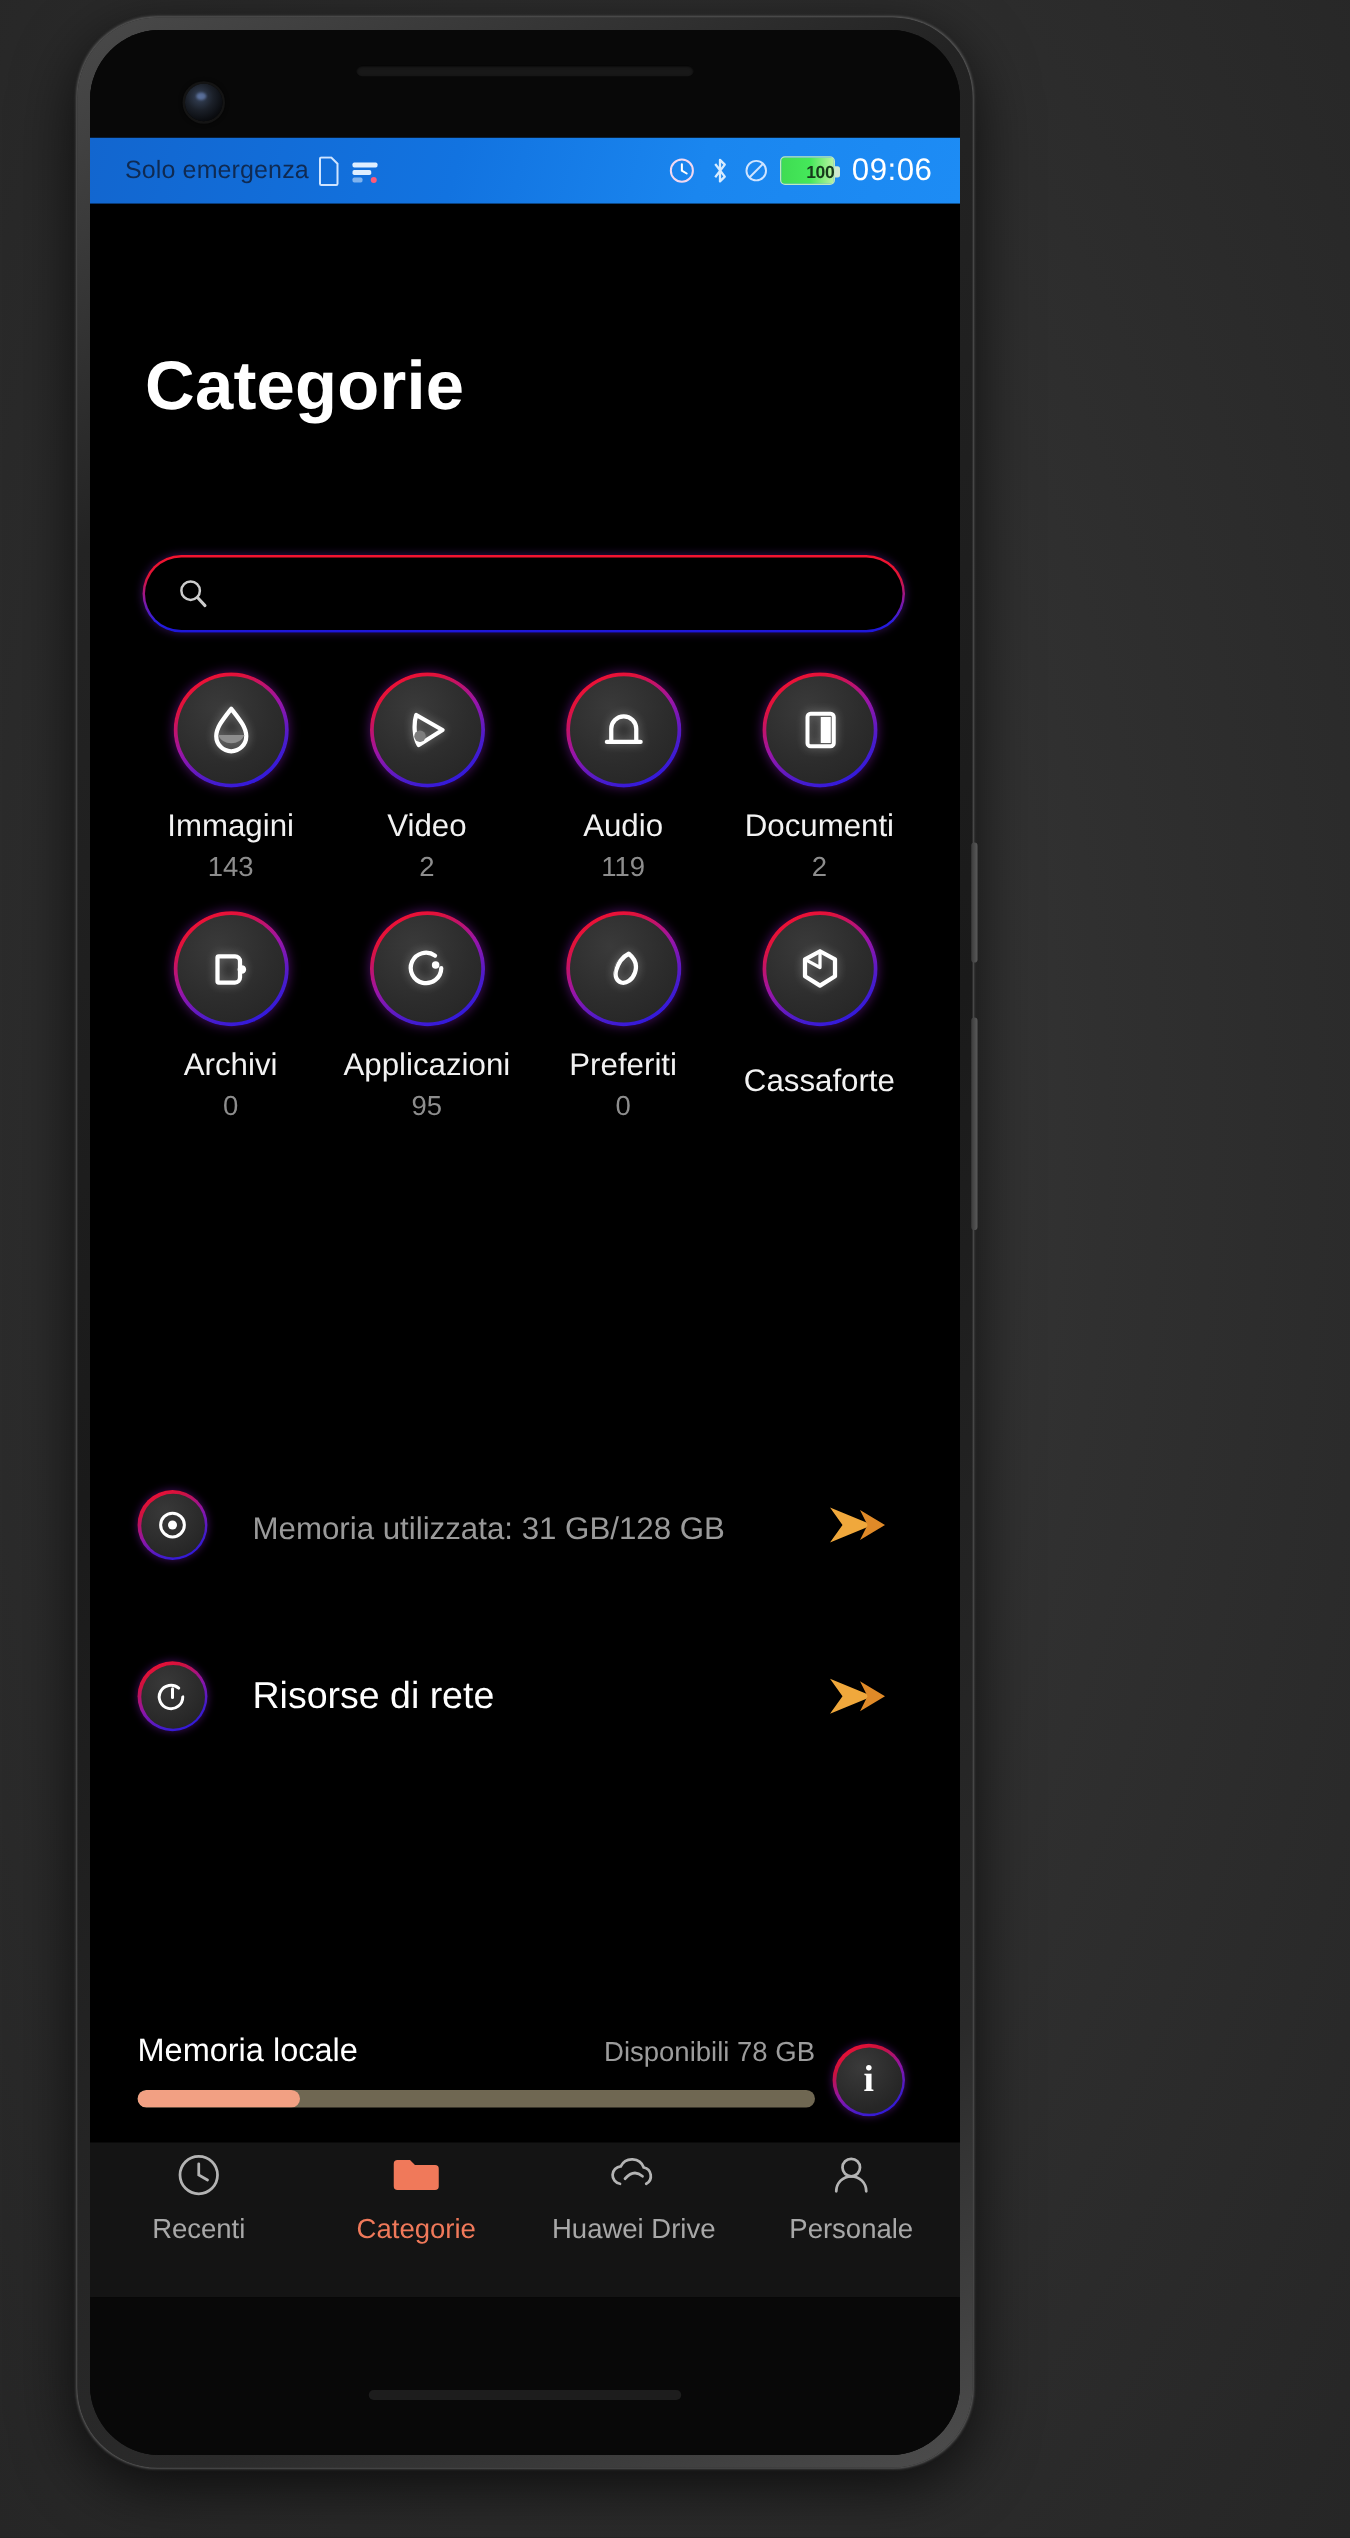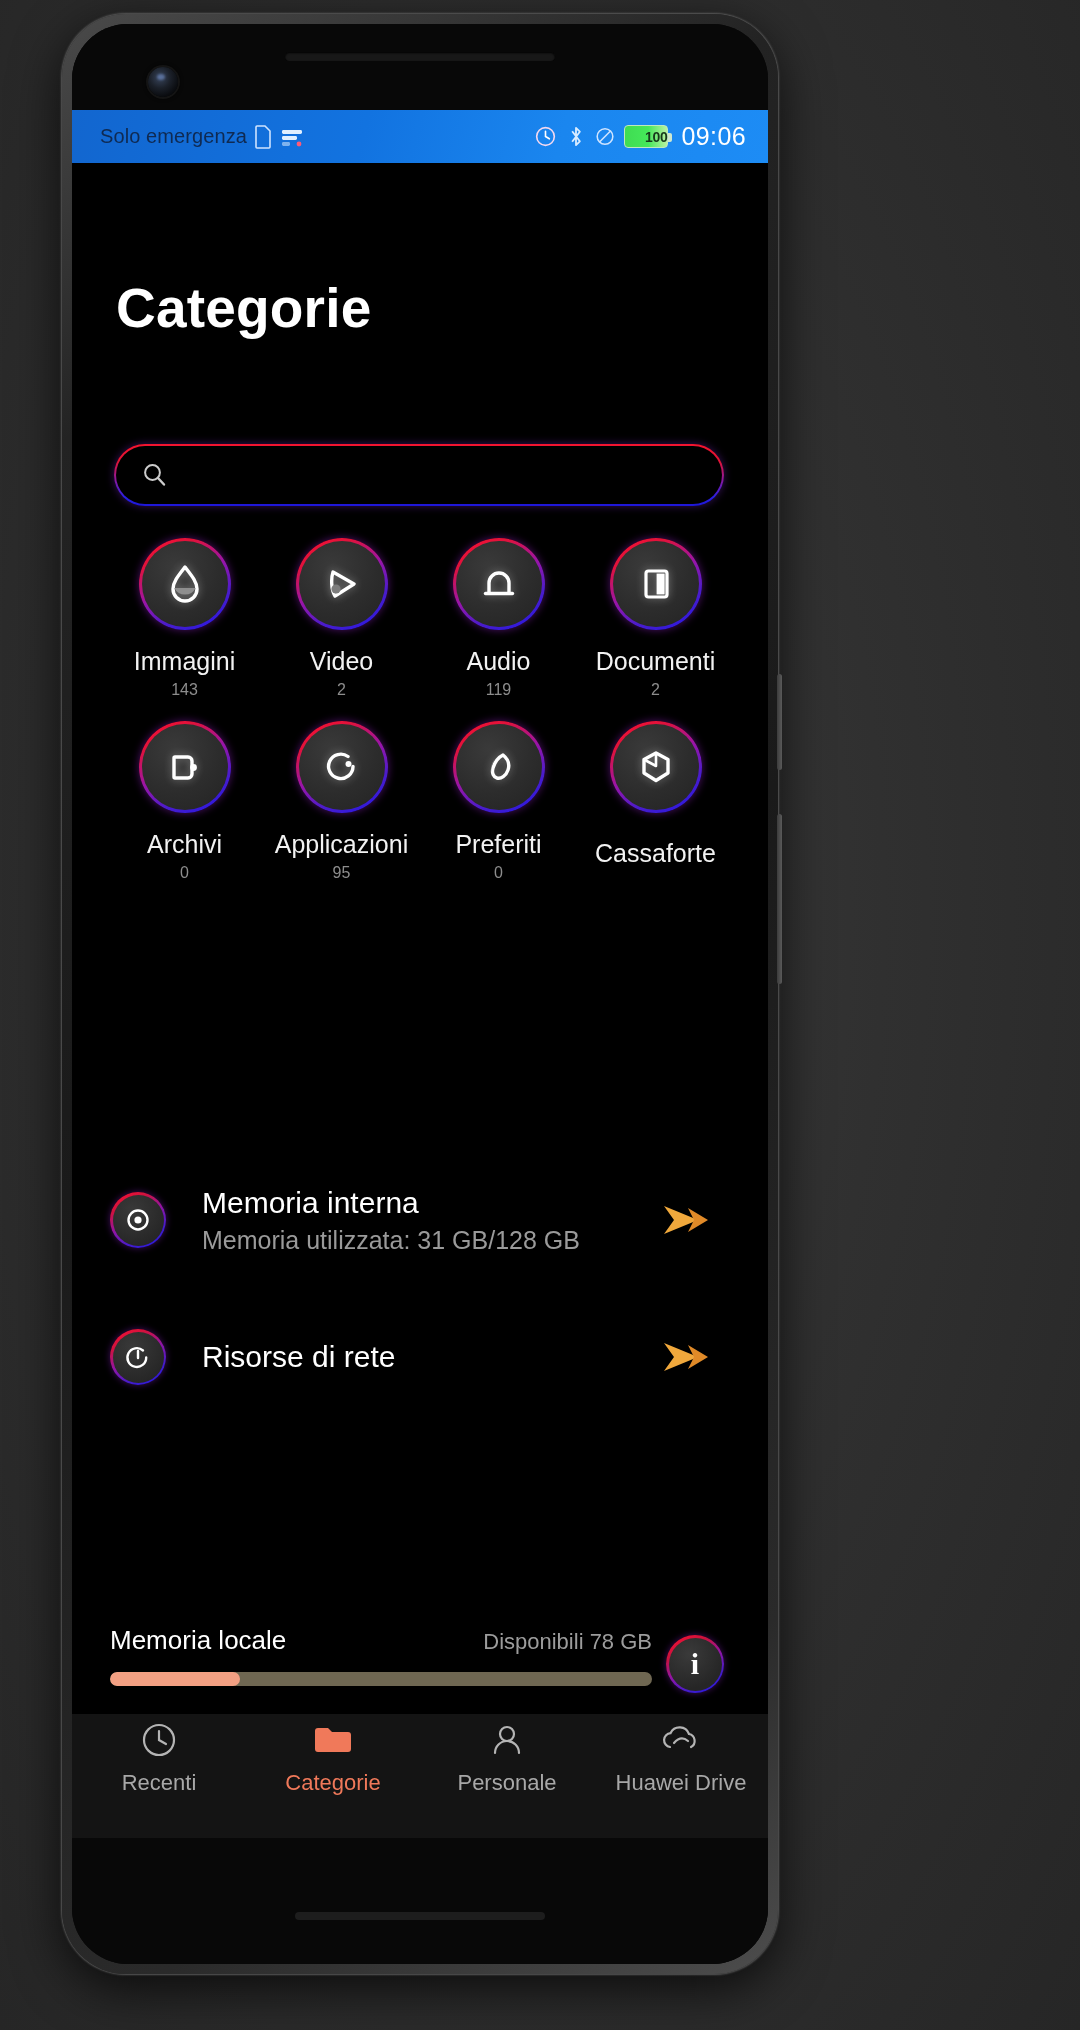--- a/index.html
+++ b/index.html
@@ -144,21 +144,21 @@
     box-shadow: 0 0 9px rgba(140,30,190,.55);
     display: flex; align-items: center; justify-content: center;
   }
   .cat-disc {
     width: 100%; height: 100%; border-radius: 50%;
     background: radial-gradient(circle at 38% 30%, #3a3a3a 0%, #2c2c2c 55%, #232323 100%);
     display: flex; align-items: center; justify-content: center;
   }
   .cat-disc svg { filter: drop-shadow(0 0 4px rgba(255,255,255,.35)); }
   .cat-label { margin-top: 17px; font-size: 25px; color: #f2f2f2; }
-  .cat-count { margin-top: 5px; font-size: 16px; color: #8d8d8d; }
+  .cat-count { margin-top: 5px; font-size: 22px; color: #8d8d8d; }
 
   
   .store-row {
     position: absolute; left: 38px; width: 614px; height: 92px;
     display: flex; align-items: center;
   }
   #row-internal { top: 1011px; }
   #row-network  { top: 1148px; }
   .store-ring {
     width: 56px; height: 56px; border-radius: 50%; padding: 2.5px;
@@ -402,21 +402,20 @@
           <div class="store-row" id="row-internal">
             <div class="store-ring">
               <div class="store-disc">
                 <svg width="30" height="30" viewBox="0 0 30 30">
                   <circle cx="15" cy="15" r="9.5" fill="none" stroke="#ffffff" stroke-width="2.4"></circle>
                   <circle cx="15" cy="15" r="3.6" fill="#ffffff"></circle>
                 </svg>
               </div>
             </div>
             <div class="store-text">
-              <div class="store-title">Memoria interna</div>
               <div class="store-sub">Memoria utilizzata: 31 GB/128 GB</div>
             </div>
             <span class="arrow">
               <svg width="54" height="40" viewBox="0 0 54 40">
                 <path d="M6 6 L40 20 L6 34 L16 20 z" fill="#f0a83c"></path>
                 <path d="M30 8 L50 20 L30 32 L36 20 z" fill="#e08a28"></path>
               </svg>
             </span>
           </div>
 
@@ -468,37 +467,37 @@
               <span>
                 <svg width="44" height="40" viewBox="0 0 44 40">
                   <path d="M4 11 a3 3 0 0 1 3-3 h10 l4 4 h16 a3 3 0 0 1 3 3 v14 a3 3 0 0 1-3 3 H7 a3 3 0 0 1-3-3 z" fill="#f0795a"></path>
                 </svg>
               </span>
               <span class="nav-label">Categorie</span>
             </div>
 
             <div class="nav-item">
               <span>
+                <svg width="46" height="40" viewBox="0 0 46 40">
+                  <path d="M12 27 a7 7 0 0 1 .6-13.9 A10 10 0 0 1 31 14 a7 7 0 0 1 2 13" fill="none" stroke="#b4b4b4" stroke-width="2.2" stroke-linecap="round"></path>
+                  <path d="M16 23 q7-8 14-2" fill="none" stroke="#b4b4b4" stroke-width="2.2" stroke-linecap="round"></path>
+                </svg>
+              </span>
+              <span class="nav-label">Huawei Drive</span>
+            </div>
+
+            <div class="nav-item">
+              <span>
                 <svg width="40" height="40" viewBox="0 0 40 40">
                   <circle cx="20" cy="14" r="7" fill="none" stroke="#b4b4b4" stroke-width="2.2"></circle>
                   <path d="M8 33 a12 12 0 0 1 24 0" fill="none" stroke="#b4b4b4" stroke-width="2.2" stroke-linecap="round"></path>
                 </svg>
               </span>
               <span class="nav-label">Personale</span>
             </div>
-
-            <div class="nav-item">
-              <span>
-                <svg width="46" height="40" viewBox="0 0 46 40">
-                  <path d="M12 27 a7 7 0 0 1 .6-13.9 A10 10 0 0 1 31 14 a7 7 0 0 1 2 13" fill="none" stroke="#b4b4b4" stroke-width="2.2" stroke-linecap="round"></path>
-                  <path d="M16 23 q7-8 14-2" fill="none" stroke="#b4b4b4" stroke-width="2.2" stroke-linecap="round"></path>
-                </svg>
-              </span>
-              <span class="nav-label">Huawei Drive</span>
-            </div>
           </div>
 
         </div>
       </div>
 
       <div id="bezel-bottom">
         <div id="chin-bar"></div>
       </div>
 
     </div>

